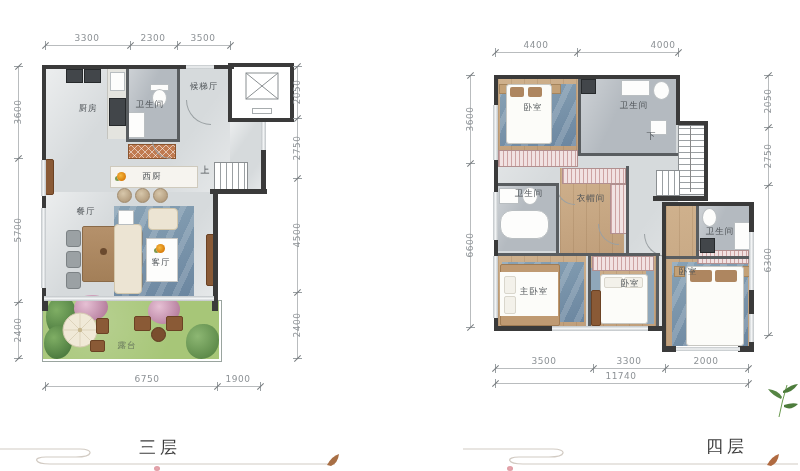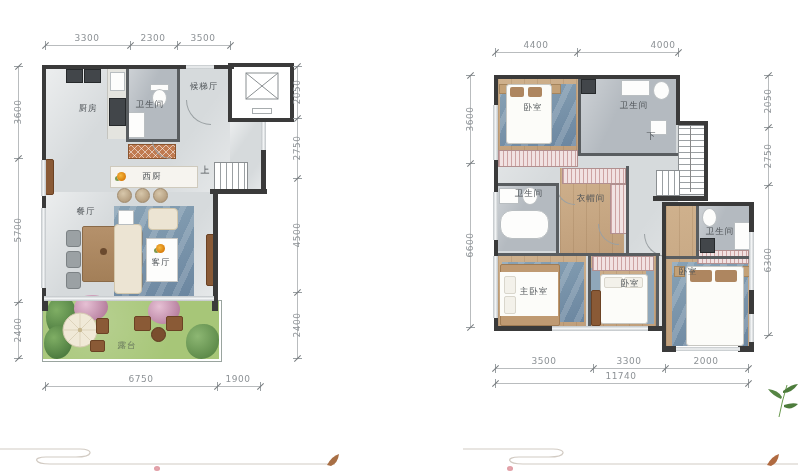--- a/index.html
+++ b/index.html
@@ -221,21 +221,21 @@
     <div class="dim dimv" style="left:275px;top:230px">4500</div>
     <div class="dim dimv" style="left:275px;top:320px">2400</div>
 
     <div class="dline" style="left:45px;top:386px;width:215px;height:1px"></div>
     <div class="tick" style="left:45px;top:382px;width:1px;height:9px"></div>
       <div class="tickd" style="left:41px;top:386px"></div>
     <div class="tick" style="left:217px;top:382px;width:1px;height:9px"></div>
       <div class="tickd" style="left:213px;top:386px"></div>
     <div class="tick" style="left:260px;top:382px;width:1px;height:9px"></div>
       <div class="tickd" style="left:256px;top:386px"></div>
-    <div class="dim" style="left:119px;top:374px">6750</div>
+    <div class="dim" style="left:125px;top:374px">6750</div>
     <div class="dim" style="left:216px;top:374px">1900</div>
   </section>
 
   <section class="abs" style="left:0;top:0;width:800px;height:471px">
 
     <div class="marble" style="left:496px;top:77px;width:182px;height:249px"></div>
     <div class="marble" style="left:678px;top:123px;width:26px;height:73px"></div>
     <div class="wood" style="left:666px;top:204px;width:83px;height:142px"></div>
     <div class="wood" style="left:498px;top:79px;width:80px;height:72px"></div>
     <div class="bath" style="left:581px;top:79px;width:95px;height:74px"></div>
@@ -392,20 +392,22 @@
     <div class="dim" style="left:607px;top:356px">3300</div>
     <div class="dim" style="left:684px;top:356px">2000</div>
     <div class="dline" style="left:495px;top:383px;width:253px;height:1px"></div>
     <div class="tick" style="left:495px;top:379px;width:1px;height:9px"></div>
       <div class="tickd" style="left:491px;top:383px"></div>
     <div class="tick" style="left:748px;top:379px;width:1px;height:9px"></div>
       <div class="tickd" style="left:744px;top:383px"></div>
     <div class="dim" style="left:599px;top:371px">11740</div>
   </section>
 
+  <div class="title" style="left:120px;top:436px">三层</div>
+  <div class="title" style="left:687px;top:435px">四层</div>
 
   <svg class="abs" style="left:0;top:442px;z-index:4" width="345" height="26" viewBox="0 0 345 26">
     <path d="M0 7 H80 C94 7 94 15 76 15 H46 C32 15 34 22 50 22 H335" stroke="#d2cbc3" stroke-width="1.2" fill="none"></path>
     <path d="M327 23 q5 -9 12 -11 q-1 9 -8 12 z" fill="#a86f45"></path>
   </svg>
   <svg class="abs" style="left:395px;top:442px;z-index:4" width="405" height="26" viewBox="0 0 405 26">
     <path d="M68 7 H158 C172 7 172 15 154 15 H124 C110 15 112 22 128 22 H403" stroke="#d2cbc3" stroke-width="1.2" fill="none"></path>
     <path d="M372 23 q5 -9 12 -11 q-1 9 -8 12 z" fill="#b06a40"></path>
   </svg>
   <svg class="abs" style="left:763px;top:381px;z-index:4" width="37" height="38" viewBox="0 0 37 38">

